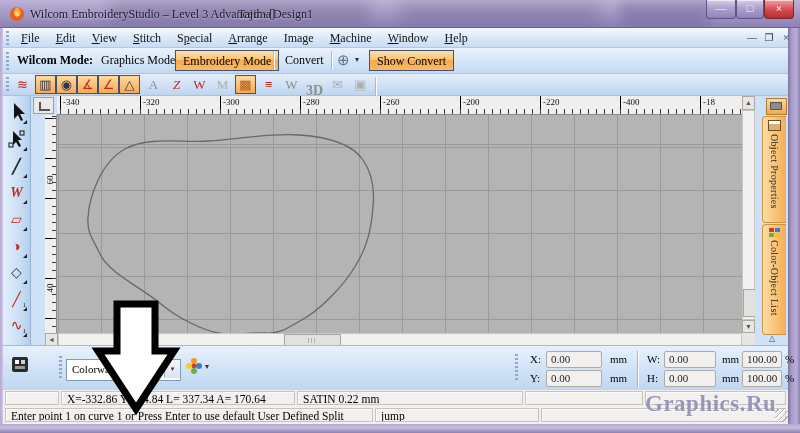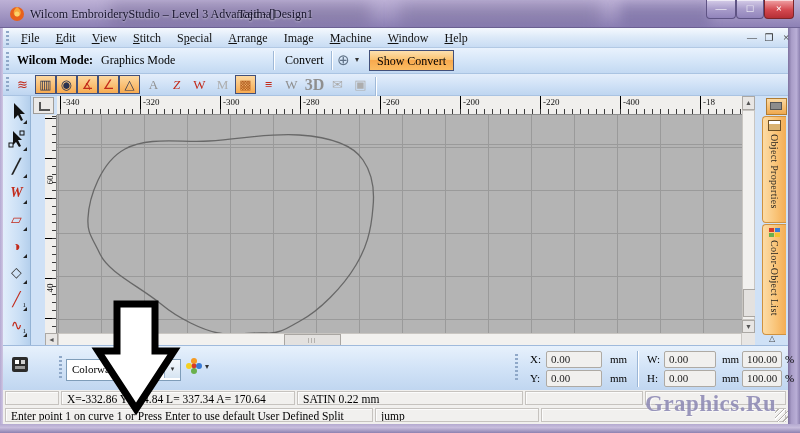--- a/index.html
+++ b/index.html
@@ -54,21 +54,21 @@
   #globe-btn{top:2px;font-size:15px;color:#5f7186;line-height:21px;cursor:default;}
   .caret{font-size:8px;color:#333;line-height:24px;}
 
   
   #stitchbar{left:3px;top:74px;width:785px;height:22px;
     background:linear-gradient(180deg,#e4eefb 0%,#cfe1f6 55%,#bed5f0 100%);
     border-bottom:1px solid #a9c3e2;}
   .sbtn{top:1px;width:21px;height:19px;text-align:center;font-size:13px;line-height:19px;cursor:default;}
   .sbtn.active{background:linear-gradient(180deg,#fdd9a1,#f7ab51);border:1px solid #42507a;line-height:17px;}
   .red{color:#c22a1a;} .navy{color:#2a3350;} .gray{color:#8f8f8f;} .lgray{color:#adadad;}
-  .s3d{font-size:16px;font-weight:bold;}
+  .s3d{font-size:14px;font-weight:bold;margin-top:6px;}
 
   
   #toolcol{left:3px;top:96px;width:28px;height:250px;
     background:linear-gradient(90deg,#e2eefb 0%,#cadff5 60%,#b4cfec 100%);
     border-right:1px solid #93b2d4;}
   .tbtn{left:2px;width:23px;height:25px;text-align:center;cursor:default;position:absolute;}
   .tbtn .g{font-size:14px;line-height:25px;}
   .fly::after{content:"";position:absolute;right:1px;bottom:1px;border-left:4px solid transparent;
     border-bottom:4px solid #222;}
   .toolnum{position:absolute;right:2px;bottom:3px;font-size:7px;color:#111;}
@@ -193,20 +193,21 @@
     </div>
     <div id="mdi-min" class="mdi-btn b">—</div>
     <div id="mdi-restore" class="mdi-btn b">❐</div>
     <div id="mdi-close" class="mdi-btn b">×</div>
   </div>
 
   <div id="modebar" class="b">
     <div class="grip-v b" style="left:3px;top:4px;height:18px"></div>
     <div class="modelbl b" style="left:14px;font-weight:bold">Wilcom Mode:</div>
     <div class="flatbtn b" style="left:92px">Graphics Mode</div>
+    <div class="orangebtn b" style="left:172px">Embroidery Mode</div>
     <div class="tsep b" style="left:270px"></div>
     <div class="flatbtn b" style="left:276px">Convert</div>
     <div class="tsep b" style="left:328px"></div>
     <div id="globe-btn" class="b" style="left:334px">⊕</div>
     <div class="caret b" style="left:352px;top:0">▾</div>
     <div class="orangebtn b" style="left:366px">Show Convert</div>
   </div>
 
   <div id="stitchbar" class="b">
     <div class="grip-v b" style="left:3px;top:3px;height:16px"></div>

